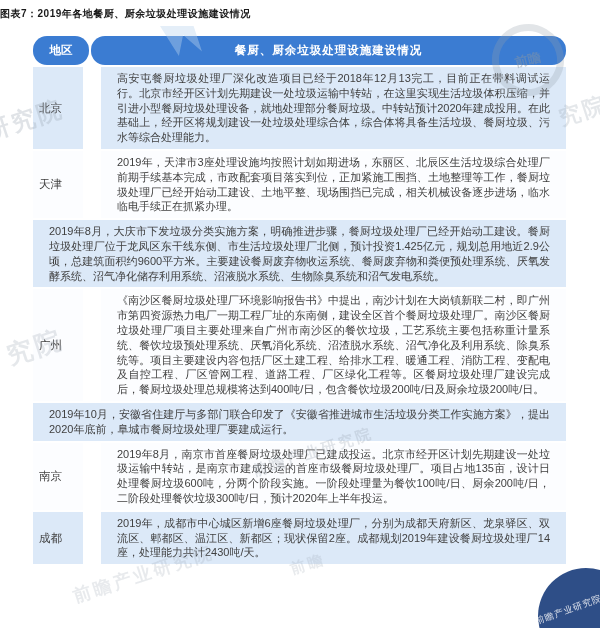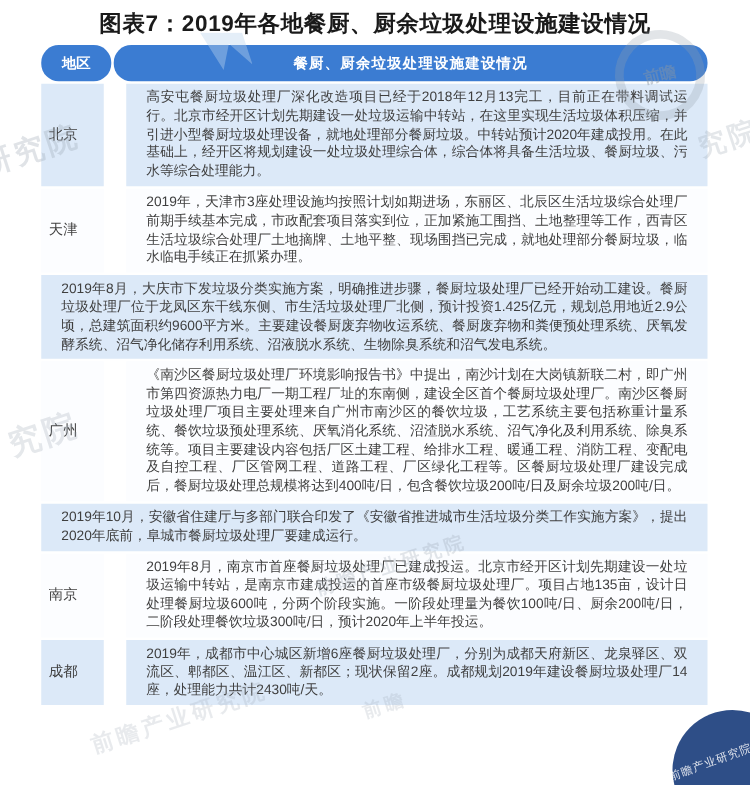--- a/index.html
+++ b/index.html
@@ -2,21 +2,21 @@
 <html><head>
 <meta charset="utf-8">
 <style>
   html,body{margin:0;padding:0;}
   body{
     width:600px;height:628px;position:relative;overflow:hidden;
     background:#ffffff;
     font-family:"Liberation Sans","DejaVu Sans",sans-serif;
   }
   .chart-title{
-    text-align:center;font-weight:bold;font-size:18px;letter-spacing:.5px;
+    font-weight:bold;font-size:10px;letter-spacing:.5px;
     padding-top:7px;color:var(--title-text,#1a1a1a);
   }
   .table{
     position:absolute;left:33px;top:36px;width:533px;
   }
   .thead,.trow{display:flex;margin-bottom:2px;}
   .th{
     background:var(--header-bg,#3b7cd2);color:var(--header-text,#fff);
     font-weight:bold;font-size:11.5px;padding:7px 6px;border-radius:14px;
   }
@@ -76,21 +76,21 @@
     <div class="th detail">餐厨、厨余垃圾处理设施建设情况</div>
   </div>
   <div id="rows">
   <div class="trow">
     <div class="td region">北京</div>
     <div class="td detail">高安屯餐厨垃圾处理厂深化改造项目已经于2018年12月13完工，目前正在带料调试运行。北京市经开区计划先期建设一处垃圾运输中转站，在这里实现生活垃圾体积压缩，并引进小型餐厨垃圾处理设备，就地处理部分餐厨垃圾。中转站预计2020年建成投用。在此基础上，经开区将规划建设一处垃圾处理综合体，综合体将具备生活垃圾、餐厨垃圾、污水等综合处理能力。</div>
   </div>
 
   <div class="trow">
     <div class="td region">天津</div>
-    <div class="td detail">2019年，天津市3座处理设施均按照计划如期进场，东丽区、北辰区生活垃圾综合处理厂前期手续基本完成，市政配套项目落实到位，正加紧施工围挡、土地整理等工作，西青区生活垃圾综合处理厂土地摘牌、土地平整、现场围挡已完成，就地处理部分餐厨垃圾，临水临电手续正在抓紧办理。</div>
+    <div class="td detail">2019年，天津市3座处理设施均按照计划如期进场，东丽区、北辰区生活垃圾综合处理厂前期手续基本完成，市政配套项目落实到位，正加紧施工围挡、土地整理等工作，餐厨垃圾处理厂已经开始动工建设、土地平整、现场围挡已完成，相关机械设备逐步进场，临水临电手续正在抓紧办理。</div>
   </div>
 
   <div class="trow">
     <div class="td detail">2019年8月，大庆市下发垃圾分类实施方案，明确推进步骤，餐厨垃圾处理厂已经开始动工建设。餐厨垃圾处理厂位于龙凤区东干线东侧、市生活垃圾处理厂北侧，预计投资1.425亿元，规划总用地近2.9公顷，总建筑面积约9600平方米。主要建设餐厨废弃物收运系统、餐厨废弃物和粪便预处理系统、厌氧发酵系统、沼气净化储存利用系统、沼液脱水系统、生物除臭系统和沼气发电系统。</div>
   </div>
 
   <div class="trow">
     <div class="td region">广州</div>
     <div class="td detail">《南沙区餐厨垃圾处理厂环境影响报告书》中提出，南沙计划在大岗镇新联二村，即广州市第四资源热力电厂一期工程厂址的东南侧，建设全区首个餐厨垃圾处理厂。南沙区餐厨垃圾处理厂项目主要处理来自广州市南沙区的餐饮垃圾，工艺系统主要包括称重计量系统、餐饮垃圾预处理系统、厌氧消化系统、沼渣脱水系统、沼气净化及利用系统、除臭系统等。项目主要建设内容包括厂区土建工程、给排水工程、暖通工程、消防工程、变配电及自控工程、厂区管网工程、道路工程、厂区绿化工程等。区餐厨垃圾处理厂建设完成后，餐厨垃圾处理总规模将达到400吨/日，包含餐饮垃圾200吨/日及厨余垃圾200吨/日。</div>
   </div>

